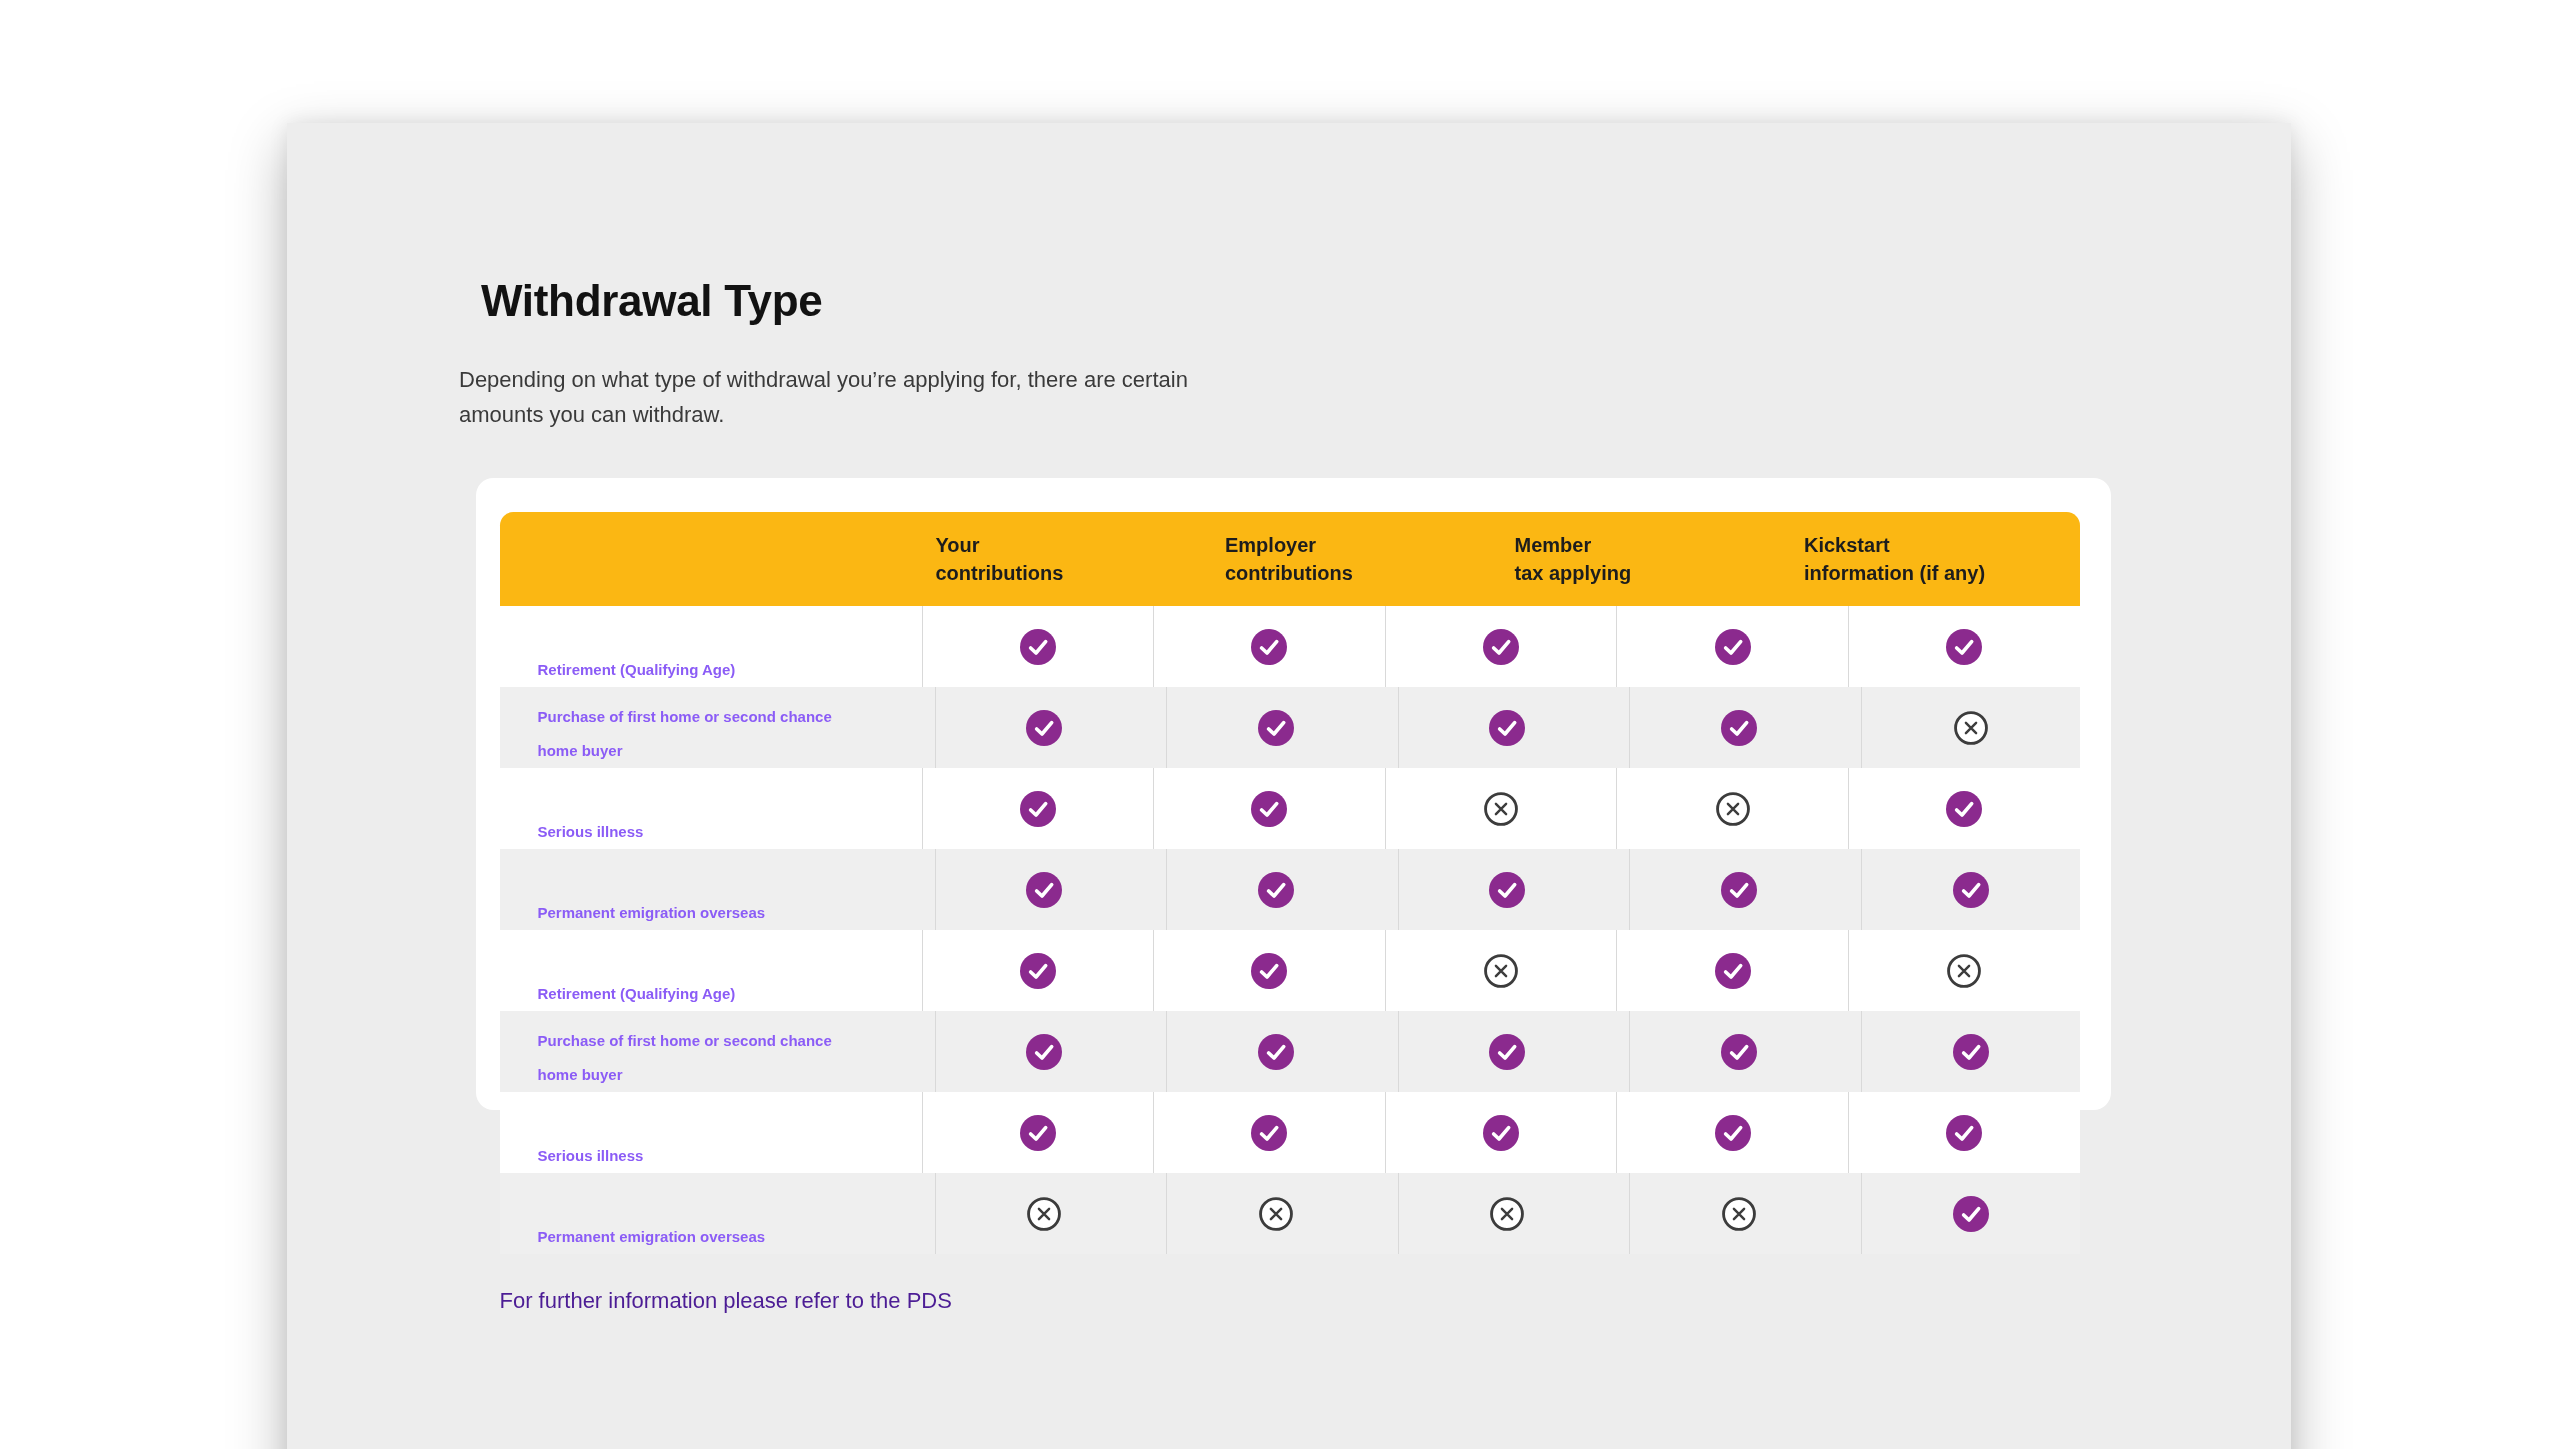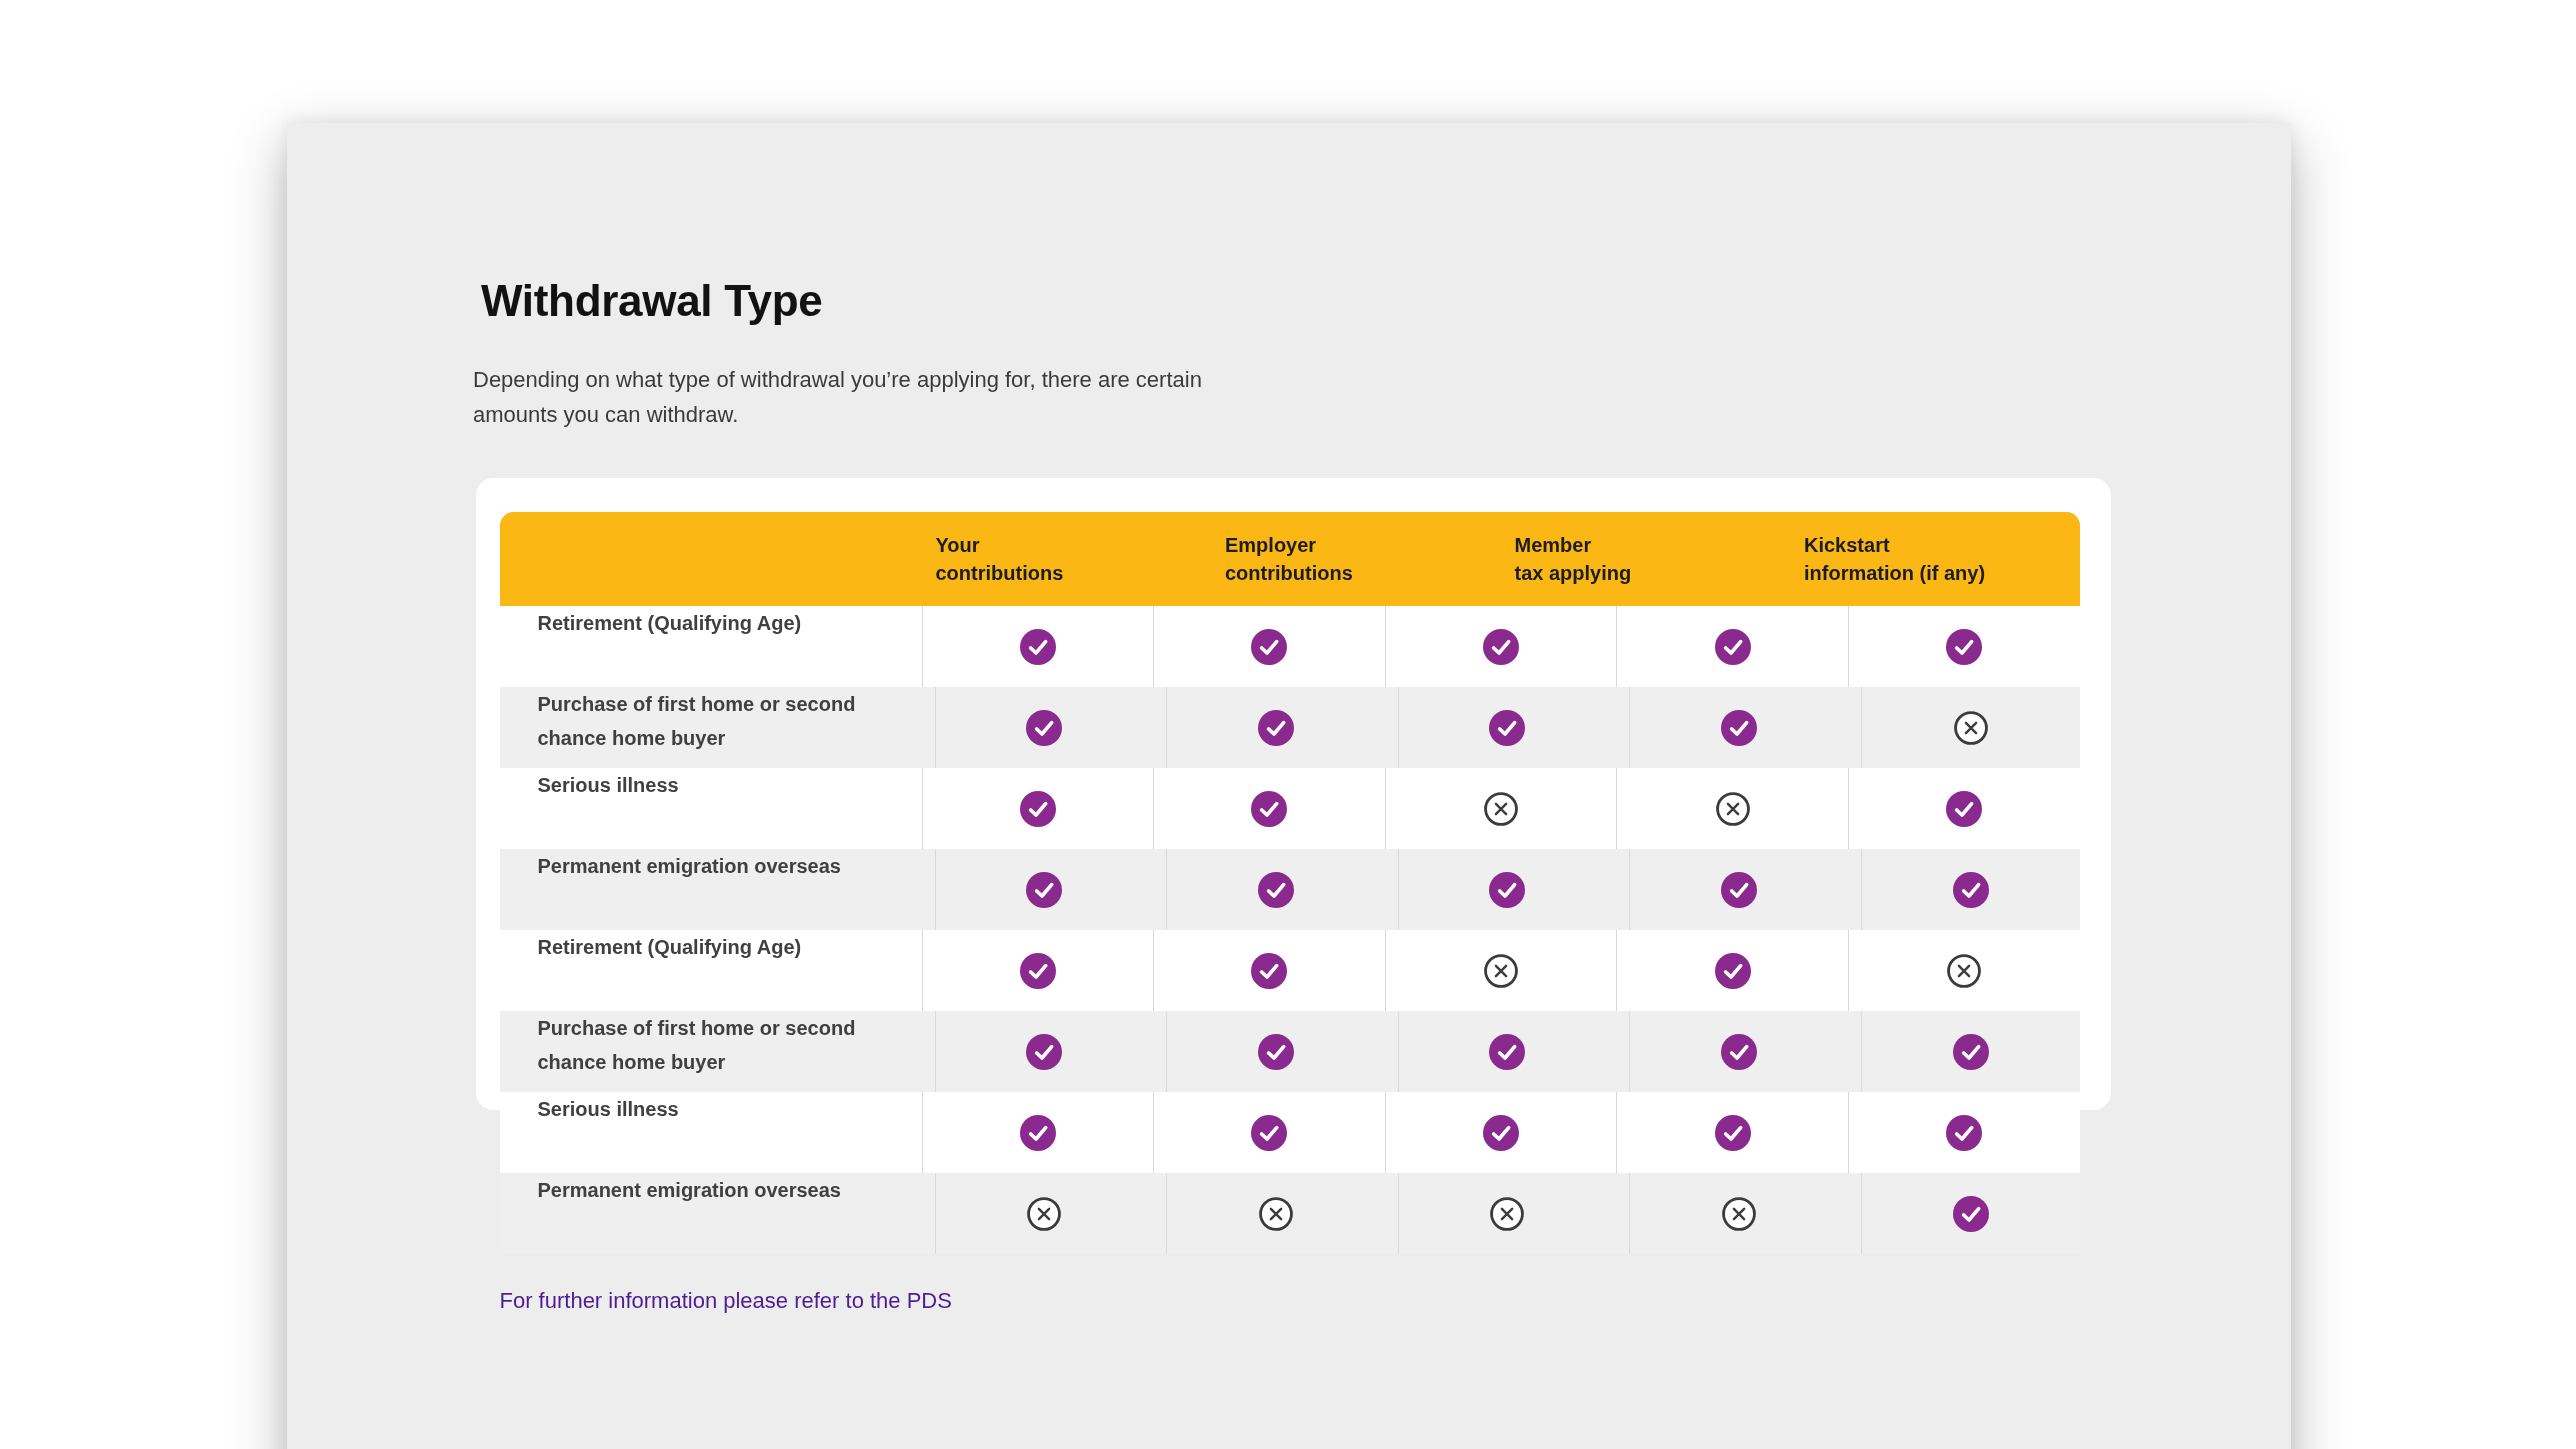--- a/index.html
+++ b/index.html
@@ -13,21 +13,21 @@
   .panel{
     position:absolute;left:287px;top:123px;width:2004px;height:1375px;
     background:var(--panel);
     box-shadow:0 20px 54px rgba(0,0,0,0.28), 0 0 19px rgba(0,0,0,0.08);
   }
   .title{
     position:absolute;left:182px;top:141px;margin:12px;
     font-size:44px;font-weight:bold;color:#121212;letter-spacing:-0.3px;
   }
   .desc{
-    position:absolute;left:186px;top:239px;margin:0;width:818px;
+    position:absolute;left:172px;top:239px;margin:0;width:818px;
     font-size:22px;line-height:35px;color:#3A3A3A;font-weight:normal;
   }
   .card{
     position:absolute;left:189px;top:355px;width:1635px;height:632px;
     background:#ffffff;border-radius:17.4px;
   }
   .table{
     position:absolute;left:23.5px;top:34px;width:1580px;
   }
   .thead{
@@ -37,22 +37,22 @@
   .head-spacer{width:422px;flex:0 0 422px;height:100%;}
   .head-cell{
     flex:1 1 0;padding-left:14px;box-sizing:border-box;
     font-size:20px;line-height:28px;font-weight:bold;color:#1D1D1D;
   }
   .head-cell.small{font-size:17px;line-height:24px;}
   .row{display:flex;height:81px;background:#ffffff;}
   .row.alt{background:var(--rowalt);gap:13px;}
   .row-label{
     width:422px;flex:0 0 422px;box-sizing:border-box;padding-left:38px;
-    display:flex;align-items:flex-start;
-    font-size:20px;line-height:34px;font-weight:bold;color:#404040;
+    display:flex;align-items:flex-end;
+    font-size:15px;line-height:34px;font-weight:bold;color:#8b5cf6;
   }
   .row-label span{display:block;max-width:322px;}
   .cell{
     flex:1 1 0;display:flex;align-items:center;justify-content:center;
     border-left:1.3px solid var(--sep);box-sizing:border-box;
   }
   .icon{display:flex;align-items:center;justify-content:center;}
   .footnote{
     margin:0;padding-top:34px;
     font-size:22px;color:#4c1d95;font-weight:normal;

